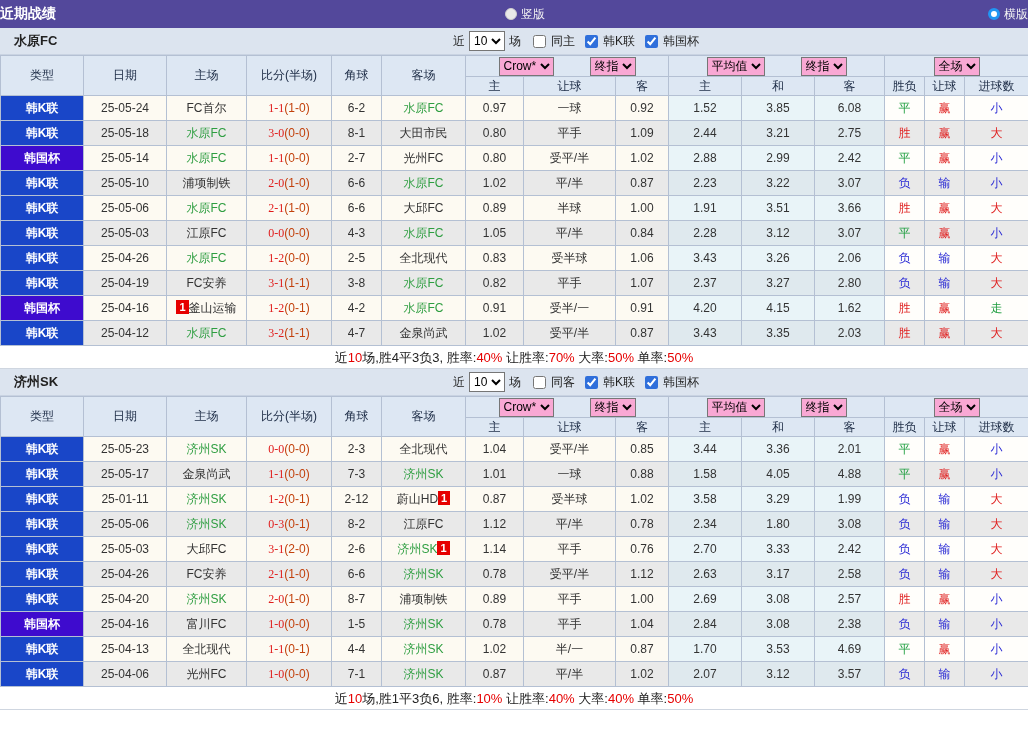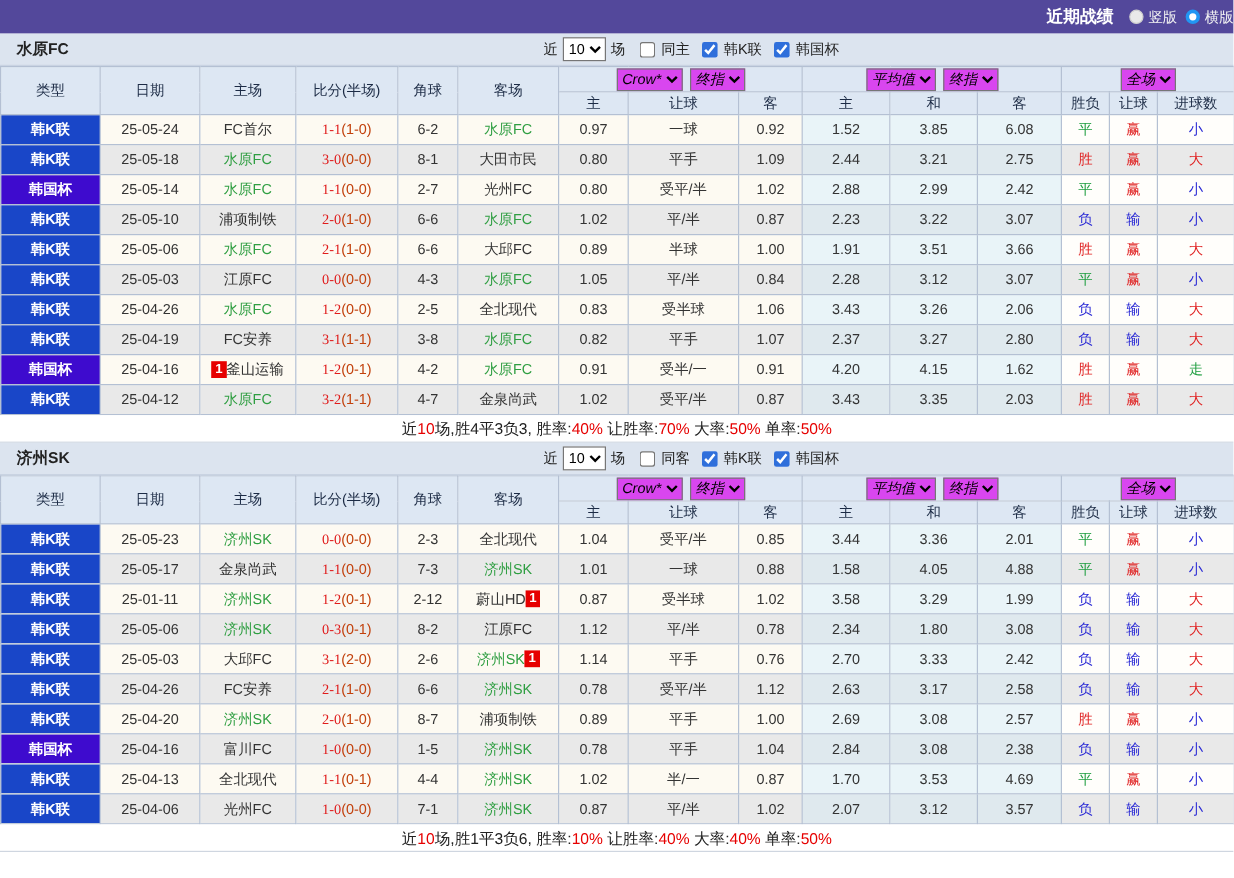--- a/index.html
+++ b/index.html
@@ -5,21 +5,21 @@
   * { box-sizing: border-box; }
   html,body { margin:0; padding:0; }
   body {
     width:1028px; background:#fff;
     font-family:"Liberation Sans","DejaVu Sans",sans-serif;
     font-size:12px; color:#333;
   }
   
   .titlebar {
     height:28px; background:#53489B; color:#fff;
-    display:flex; align-items:center; justify-content:flex-end; gap:7px;
+    display:flex; align-items:center; justify-content:space-between; gap:7px;
   }
   .titlebar .title { font-size:14px; font-weight:bold; margin-right:6px; }
   .radio-opt { display:flex; align-items:center; gap:4px; font-size:12px; color:#f2f2f2; cursor:pointer; }
   .radio { width:12px; height:12px; border-radius:50%; background:#e9e9e9; border:1px solid #cfcfcf; display:inline-block; }
   .radio.sel { width:12px; height:12px; background:#fff; border:3px solid #2196F3; }
   
   .section-bar {
     height:27px; background:#dce4ef; position:relative;
     display:flex; align-items:center; justify-content:center;
     border-bottom:1px solid #c9d3e2;
@@ -27,21 +27,21 @@
   .team-name { position:absolute; left:14px; font-size:13px; font-weight:bold; color:#222; }
   .controls { display:flex; align-items:center; gap:4px; transform:translateX(62px); color:#222; }
   .controls select { height:20px; font-size:12px; border:1px solid #767676; background:#fff; }
   .controls input[type=checkbox] { width:13px; height:13px; accent-color:#2f6fdb; margin:0 1px 0 6px; }
   .controls input.first-cb { margin-left:8px; }
   
   table { border-collapse:collapse; table-layout:fixed; width:1028px; text-align:center; }
   th, td { border:1px solid #b4c0d3; padding:0 1px; overflow:hidden; white-space:nowrap; }
   thead th { background:#dde7f3; color:#1c2b45; font-weight:normal; height:19px; font-size:12px; }
   thead tr.selrow th { height:21px; }
-  thead select { height:19px; font-size:12px; border:1px solid #767676; background:#d946ef; margin:0 3px;font-style:italic; }
+  thead select { height:19px; font-size:12px; border:1px solid #767676; background:#f9a8d4; margin:0 18px; }
   tbody td { height:25px; font-size:12px; }
   tr.odd td { background:#fdfaf2; }
   tr.even td { background:#e9e9e9; }
   tr.odd td.avg { background:#e9f4f8; }
   tr.even td.avg { background:#dfe9ee; }
   tr.odd td.res { background:#fffefb; }
   td.type-league { background:#1946C8 !important; color:#fff; font-weight:bold; }
   td.type-cup   { background:#3E0BCE !important; color:#fff; font-weight:bold; }
   .tgreen { color:#2e9e41; }
   .score { color:#e01b1b;font-family:Liberation Serif, serif; }

